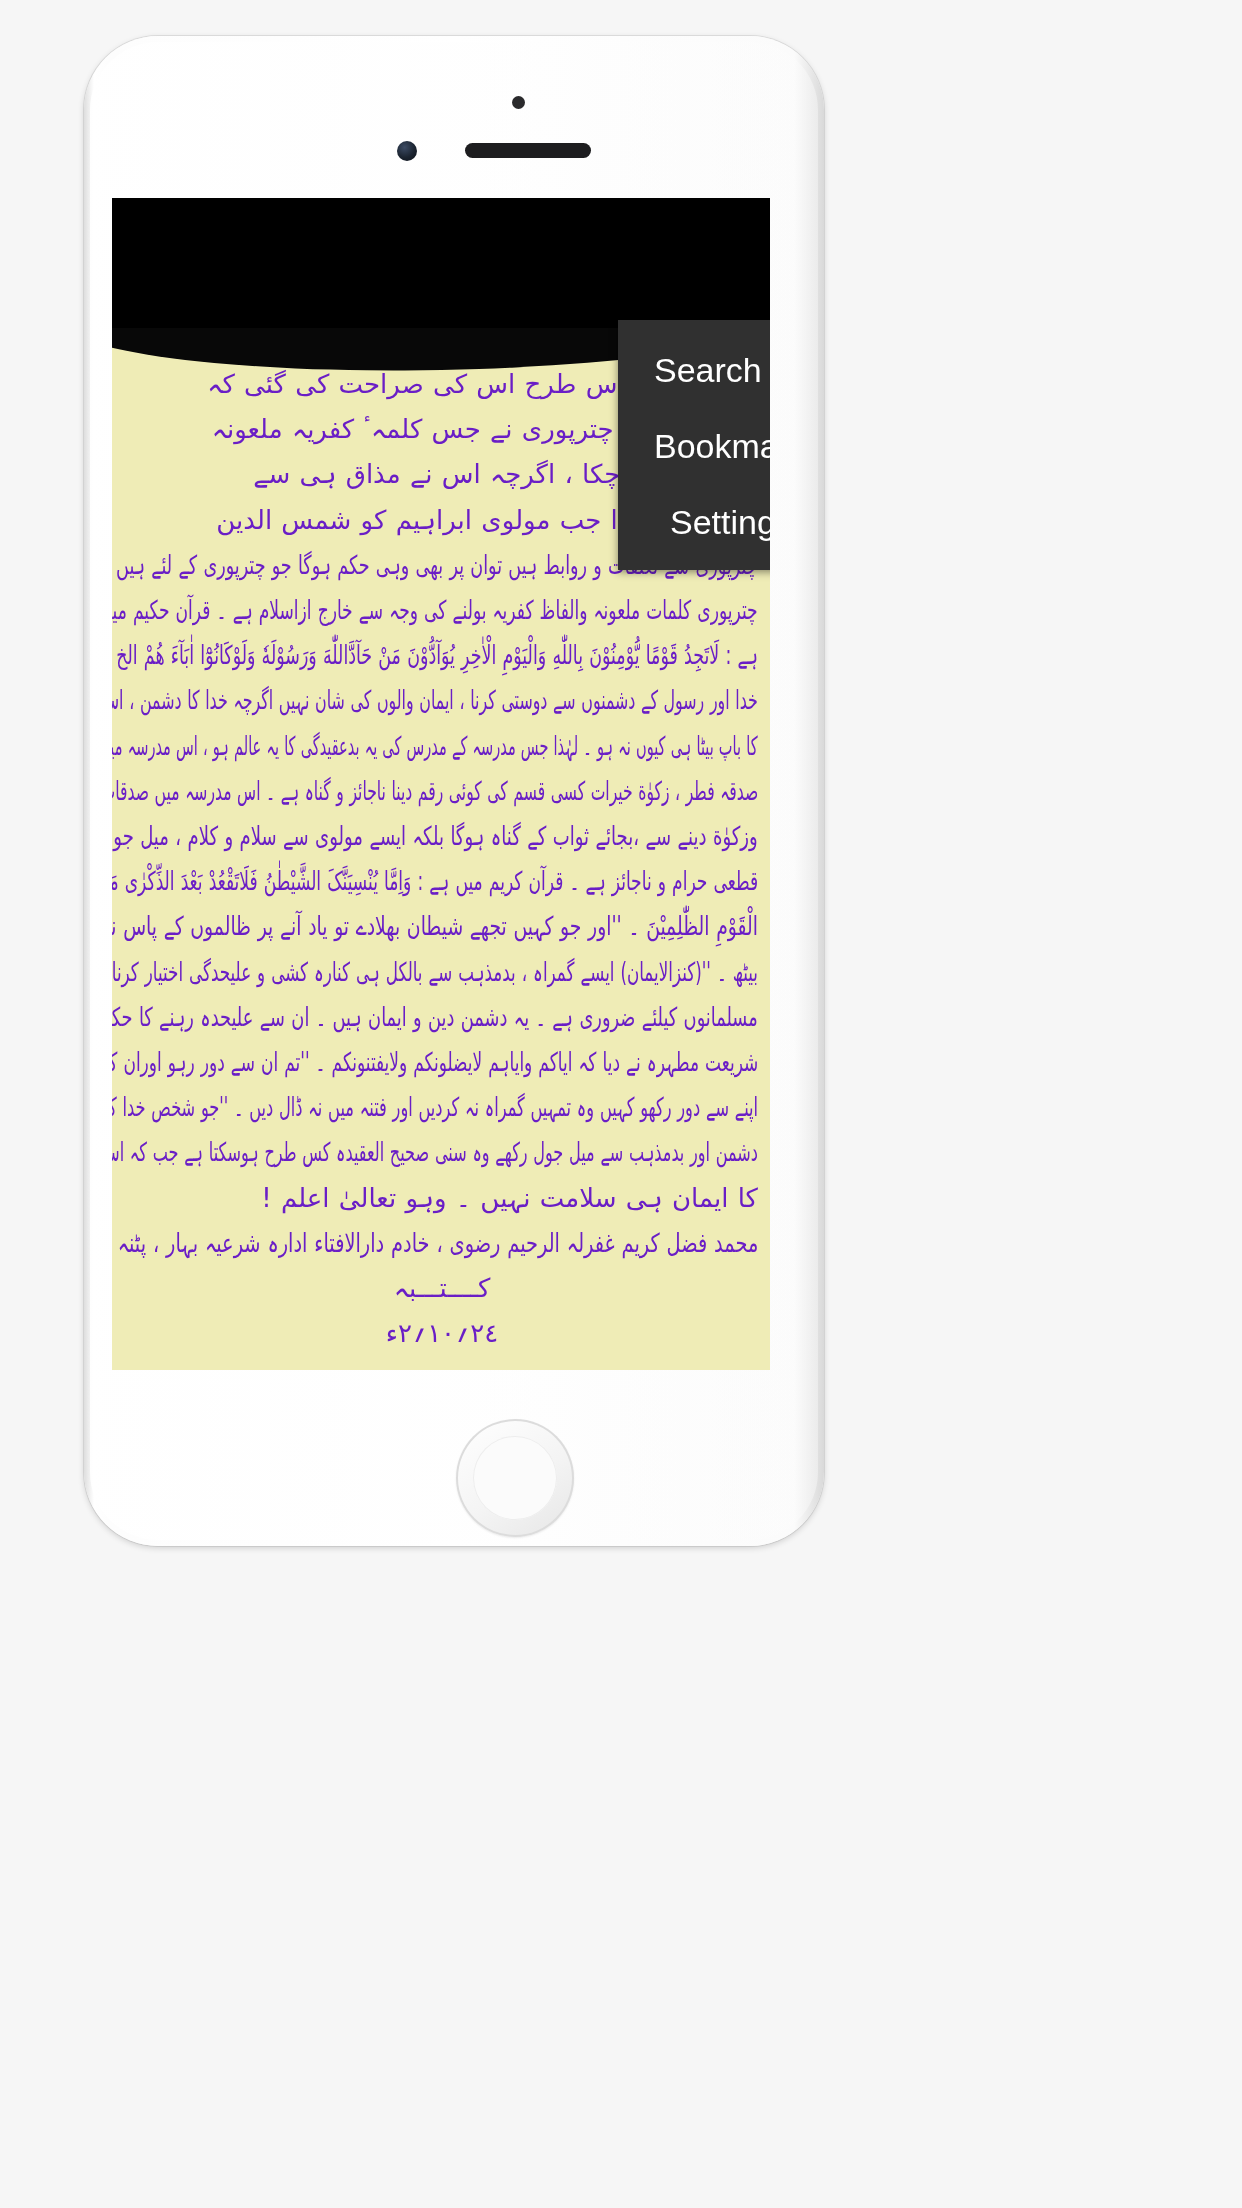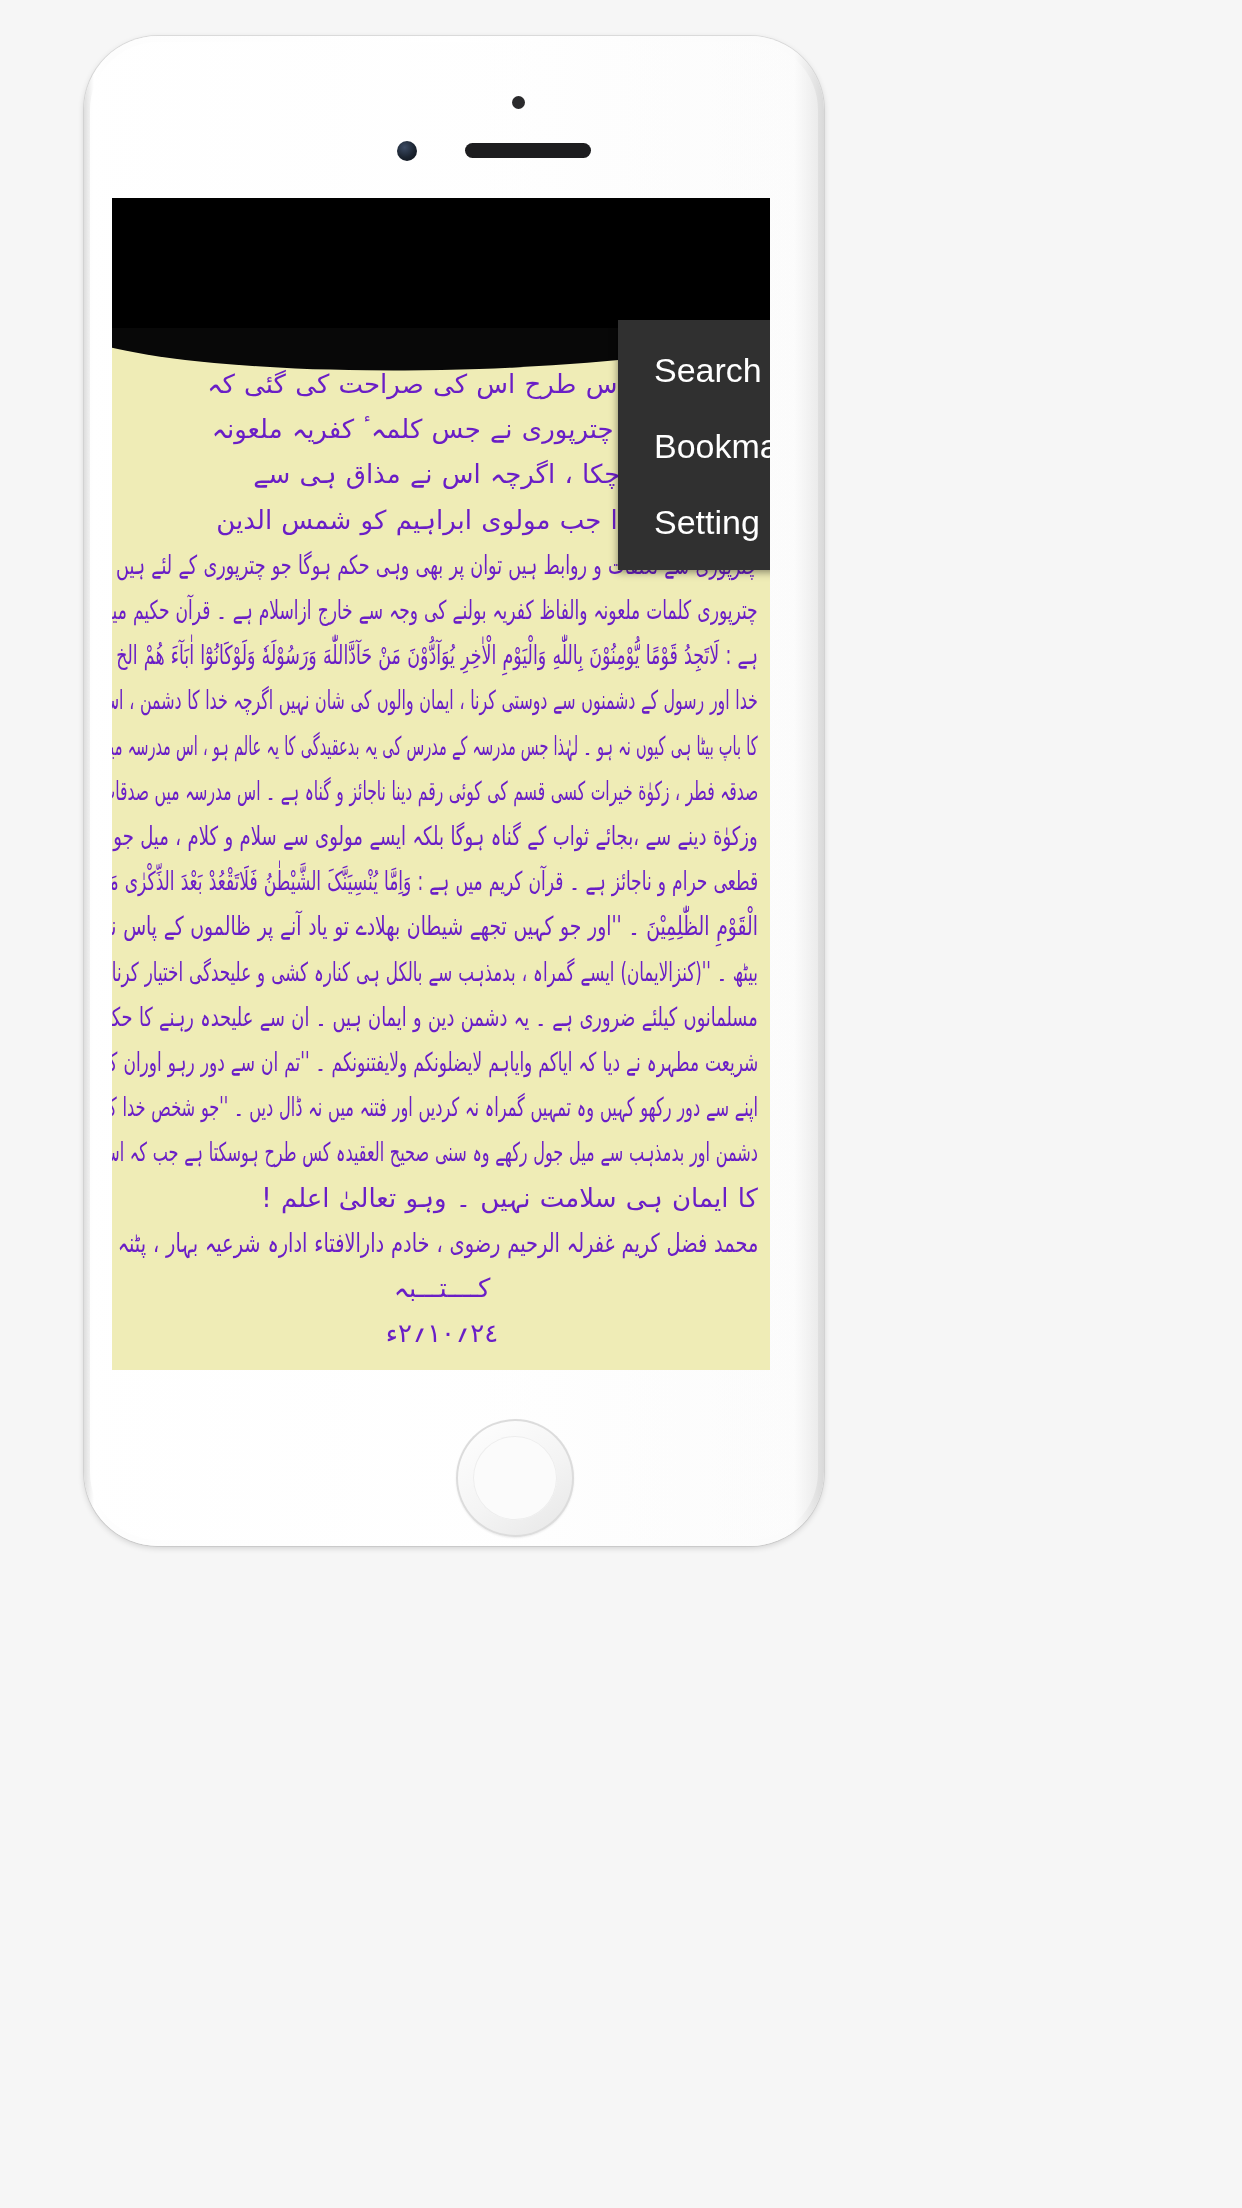--- a/index.html
+++ b/index.html
@@ -238,21 +238,21 @@
     position: absolute;
     left: 36px;
     color: #ffffff;
     font-size: 34px;
     line-height: 40px;
     font-family: "Liberation Sans", sans-serif;
     white-space: nowrap;
   }
   .menu-item.i0 { top: 30px; text-align: right; }
   .menu-item.i1 { top: 106px; }
-  .menu-item.i2 { top: 182px; }
+  .menu-item.i2 { top: 182px; margin-left: 16px; }
 
   
   .screen-bottom {
     position: absolute;
     left: 0;
     bottom: 0;
     width: 100%;
     height: 0px;
     background: #000;
   }

